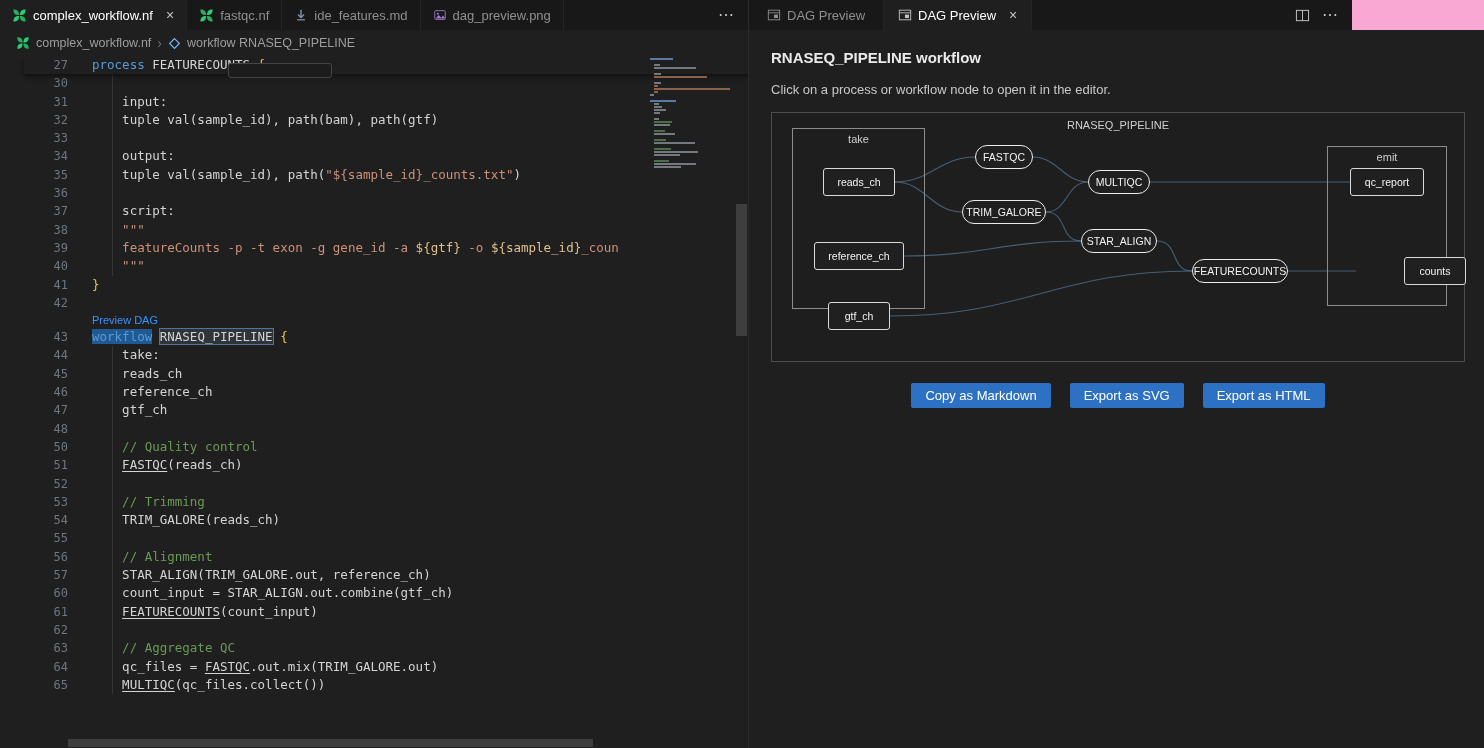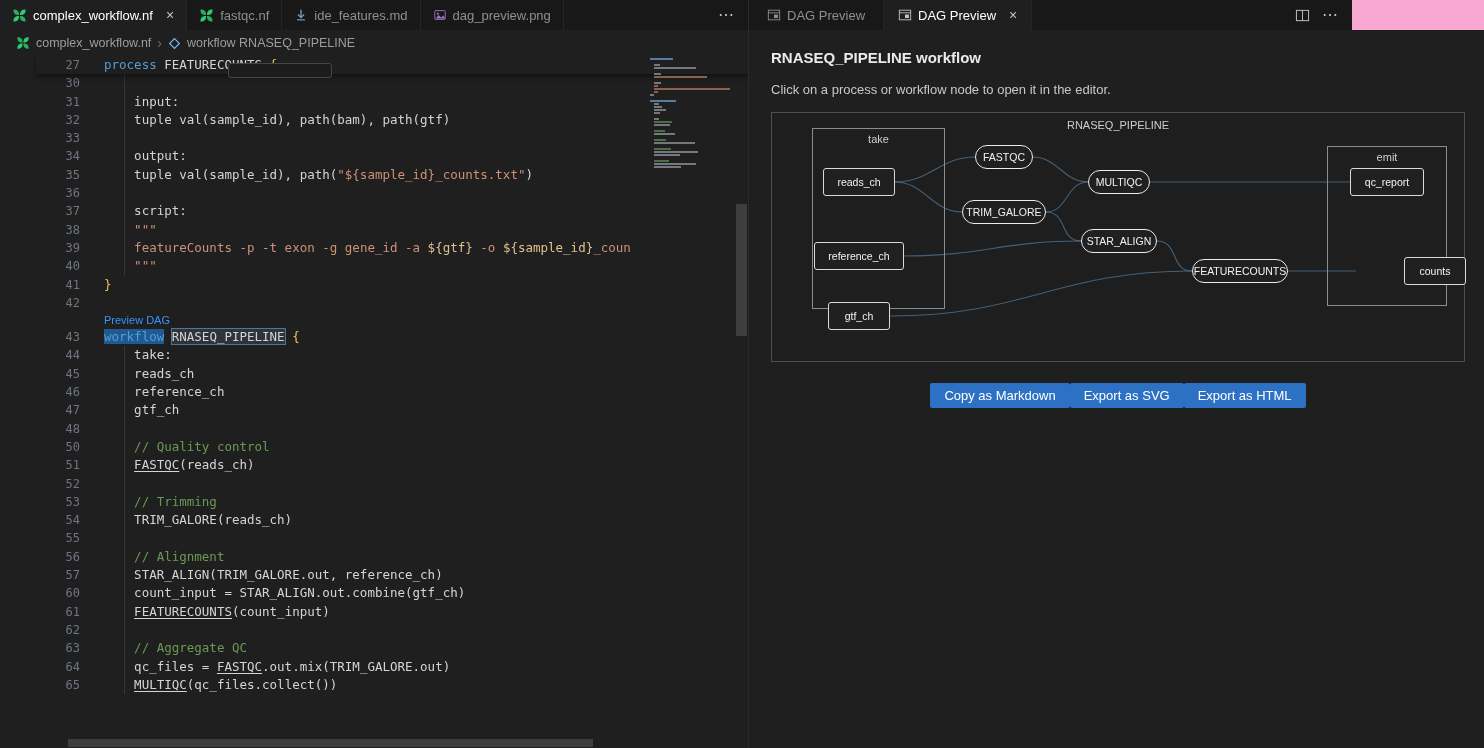--- a/index.html
+++ b/index.html
@@ -22,21 +22,21 @@
   .tab-actions { margin-left:auto; display:flex; align-items:center; gap:12px; padding-right:14px; color:#c5c5c5; }
   .icon-btn { font-size:16px; line-height:16px; cursor:pointer; display:flex; align-items:center; }
   .ticon { display:flex; align-items:center; }
   
   .breadcrumb { position:absolute; left:0; top:30px; width:748px; height:26px; background:#1f1f1f;
                 display:flex; align-items:center; gap:6px; padding-left:16px;
                 font-size:12.5px; color:#9d9d9d; }
   .crumb-sep { color:#6e6e6e; font-size:14px; }
   
   .editor { position:absolute; left:0; top:56px; width:748px; height:692px; background:#1f1f1f; overflow:hidden; }
-  .code-rows { position:absolute; left:16px; top:0; width:748px;
+  .code-rows { position:absolute; left:4px; top:0; width:748px;
                font-family:"DejaVu Sans Mono", monospace; font-size:12.5px;padding-left:20px; }
   .row { display:flex; height:18.3px; line-height:18.3px; white-space:pre; }
   .row.sticky { position:relative; z-index:3; background:#1f1f1f; box-shadow:0 3px 5px rgba(0,0,0,.45); }
   .ln { width:44px; flex:none; text-align:right; color:#6e7681; font-size:12px; }
   .lc { position:relative; flex:none; width:551px; padding-left:24px; overflow:hidden; color:#d4d4d4; }
   .lc.guide::before { content:""; position:absolute; left:44px; top:0; bottom:0; width:1px; background:#363636; }
   .row.lens { height:16px; line-height:16px; }
   .lenslink { font-family:"Liberation Sans", sans-serif; font-size:11px; color:var(--codelens-blue,#3794ff); cursor:pointer; }
   .tk-k, .tk-ksel { color:var(--keyword-blue,#569cd6); }
   .tk-ksel { background:#1f5a93; }
@@ -69,21 +69,21 @@
   .dag-edges path { fill:none; stroke:var(--edge-blue,#577c9b); stroke-width:1.1; opacity:.7; }
   .dag-graph-label { position:absolute; top:6px; left:0; right:0; text-align:center;
                      font-size:11px; color:#cfcfcf; }
   .dag-group { position:absolute; border:1px solid #8c8c8c; }
   .dag-group-label { position:absolute; top:4px; left:0; right:0; text-align:center;
                      font-size:11px; color:#cfcfcf; }
   .dag-node { position:absolute; display:flex; align-items:center; justify-content:center;
               background:#202020; color:#f2f2f2; font-size:10.5px; cursor:pointer; z-index:2; }
   .dag-node.rect { border:1px solid #dadada; border-radius:3px; }
   .dag-node.pill { border:1.4px solid #ececec; border-radius:999px; }
-  .dag-buttons { width:694px; margin-top:21px; display:flex; justify-content:center; }
+  .dag-buttons { width:694px; margin-top:21px; display:flex; justify-content:center; gap:19px; }
   .dag-btn { background:var(--accent-blue,#2d71c4); border:none; color:#ffffff;
              font-family:"Liberation Sans", sans-serif; font-size:13px;
              padding:5px 14px; border-radius:2px; cursor:pointer; }
 </style>
 </head>
 <body>
 
 <div id="app">
 
   <div class="tabbar left">
@@ -336,21 +336,21 @@
             <path d="M 123 69 C 153.15 69, 159.85 99, 190 99"></path>
             <path d="M 261 44 C 285.75 44, 291.25 69, 316 69"></path>
             <path d="M 274 99 C 296 99, 294 69, 316 69"></path>
             <path d="M 274 99 C 296 99, 287 128, 309 128"></path>
             <path d="M 132 143 C 211.65 143, 229.35 128, 309 128"></path>
             <path d="M 385 128 C 407 128, 398 158, 420 158"></path>
             <path d="M 118 203 C 253.9 203, 284.1 158, 420 158"></path>
             <path d="M 378 69 C 468 69, 488 69, 578 69"></path>
             <path d="M 516 158 C 546.6 158, 553.4 158, 584 158"></path>
           </svg>
-          <div class="dag-group" style="left: 20px; top: 15px; width: 133px; height: 181px; margin-left: 20px;">
+          <div class="dag-group" style="left: 20px; top: 15px; width: 133px; height: 181px;">
             <div class="dag-group-label">take</div>
           </div>
           <div class="dag-group" style="left: 555px; top: 33px; width: 120px; height: 160px;">
             <div class="dag-group-label">emit</div>
           </div>
           <div class="dag-node rect" style="left: 51px; top: 55px; width: 72px; height: 28px;">reads_ch</div>
           <div class="dag-node rect" style="left: 42px; top: 129px; width: 90px; height: 28px;">reference_ch</div>
           <div class="dag-node rect" style="left: 56px; top: 189px; width: 62px; height: 28px;">gtf_ch</div>
           <div class="dag-node pill" style="left: 203px; top: 32px; width: 58px; height: 24px;">FASTQC</div>
           <div class="dag-node pill" style="left: 190px; top: 87px; width: 84px; height: 24px;">TRIM_GALORE</div>

